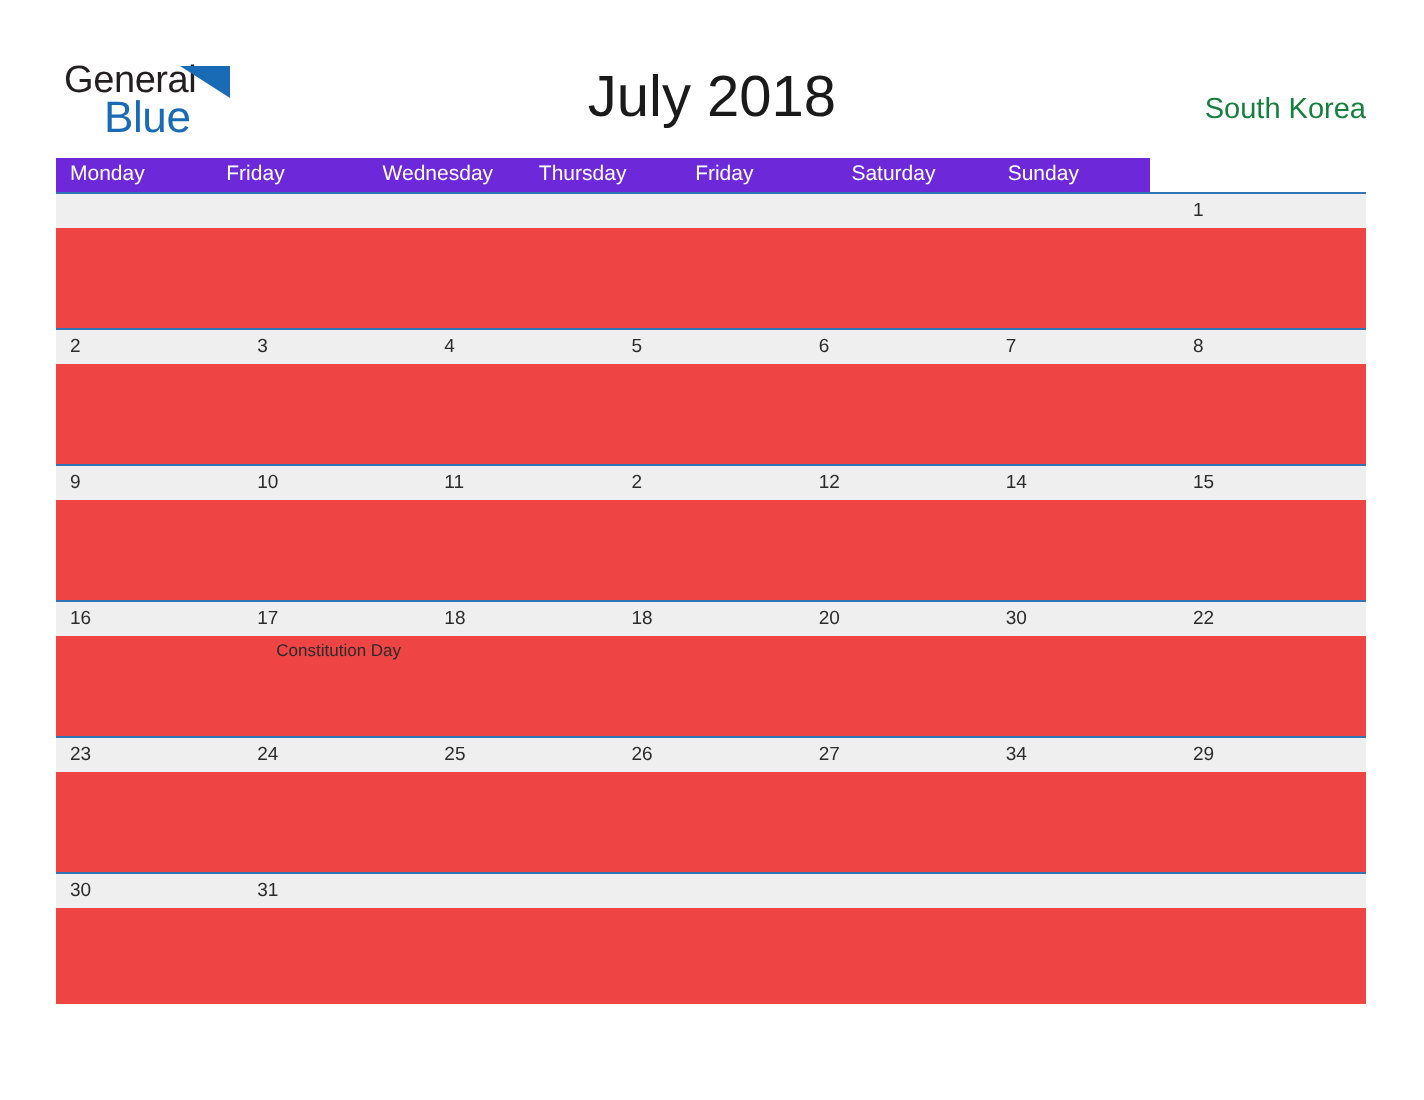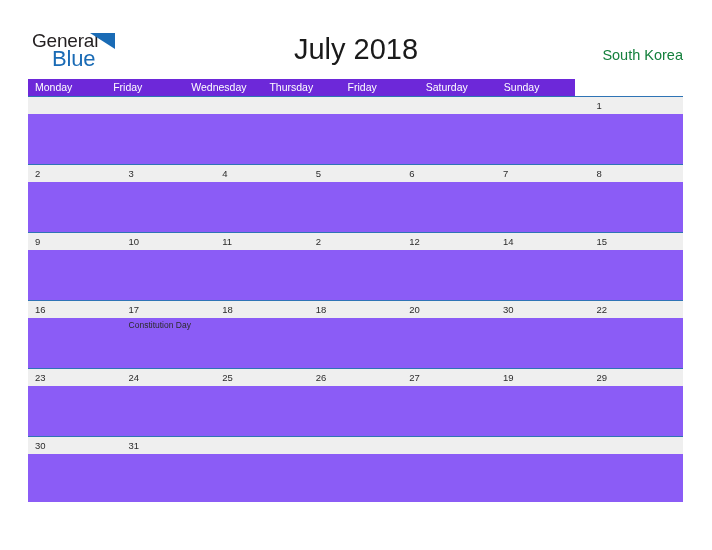--- a/index.html
+++ b/index.html
@@ -139,21 +139,22 @@
     padding-left: 7px;
     box-sizing: border-box;
     white-space: nowrap;
     overflow: hidden;
   }
 
   .event-band {
     display: flex;
     width: 655px;
     height: 50px;
-    background: #8b5cf6;
+    background: #ef4444;
+    text-align: center;
   }
   .event-cell {
     flex: 1 1 0;
     font-size: 8.5px;
     line-height: 11px;
     color: #2b2b2b;
     padding: 2px 5px 0 7px;
     box-sizing: border-box;
     overflow: hidden;
   }
@@ -276,21 +277,21 @@
       </div>
     </div>
 
     <div class="week-row">
       <div class="date-band">
         <div class="date-cell">23</div>
         <div class="date-cell">24</div>
         <div class="date-cell">25</div>
         <div class="date-cell">26</div>
         <div class="date-cell">27</div>
-        <div class="date-cell">19</div>
+        <div class="date-cell">34</div>
         <div class="date-cell">29</div>
       </div>
       <div class="event-band">
         <div class="event-cell"></div>
         <div class="event-cell"></div>
         <div class="event-cell"></div>
         <div class="event-cell"></div>
         <div class="event-cell"></div>
         <div class="event-cell"></div>
         <div class="event-cell"></div>

